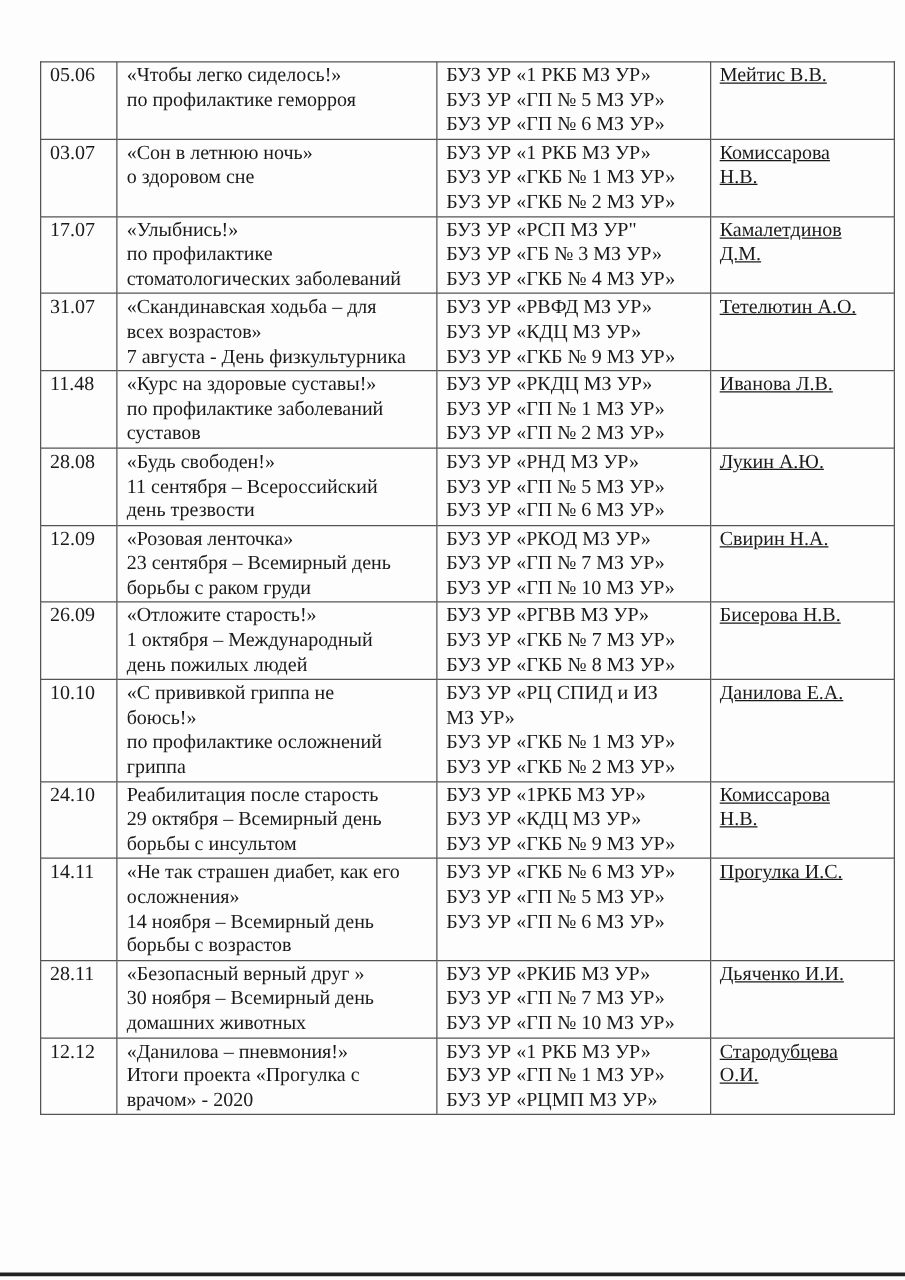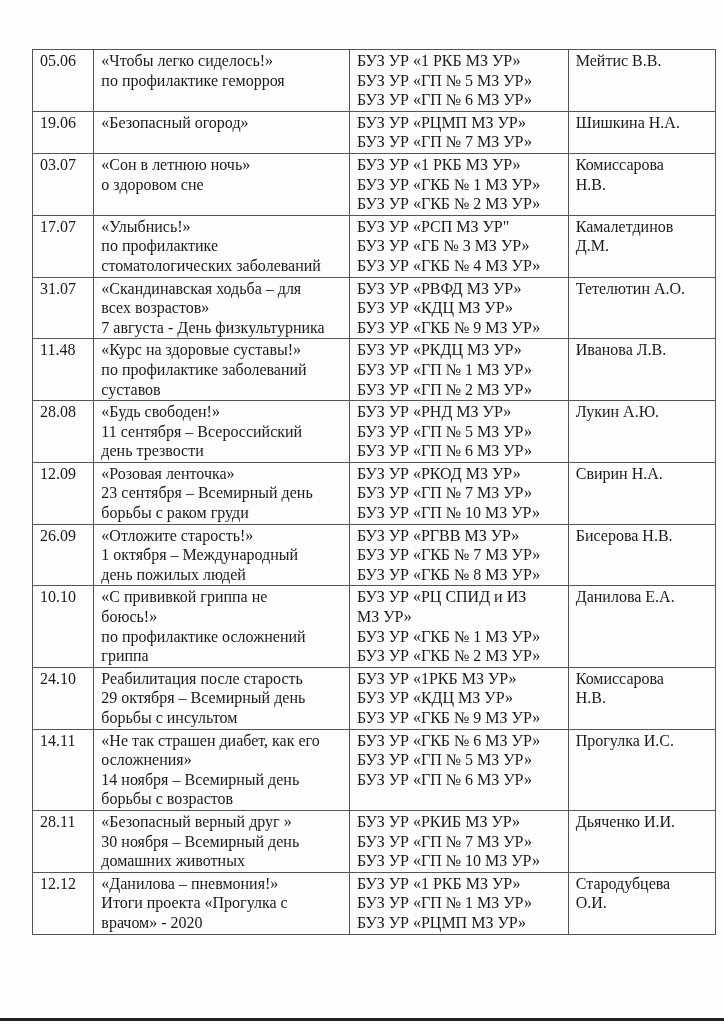--- a/index.html
+++ b/index.html
@@ -7,21 +7,21 @@
   .page { position: absolute; left: 0; top: 0; width: 724px; height: 1024px; background: #fdfdfd; }
   table.schedule {
     position: absolute; left: 32px; top: 49px; width: 684px;
     border-collapse: collapse;
     font-family: "Liberation Serif", serif; font-size: 16px; line-height: 19.6px; color: #1a1a1a;
   }
   table.schedule td { border: 1.2px solid #555; vertical-align: top; padding: 1px 6px 1px 7px; }
   td.c-date { width: 46px; padding-left: 5px; }
   td.c-topic { width: 236px; }
   td.c-org { width: 200px; font-family: Liberation Serif, serif; }
-  td.c-person { width: 130px; }
+  td.c-person { width: 130px; text-decoration: underline; }
   .line { display: block; white-space: nowrap; }
   .bottom-rule { position: absolute; left: 0; right: 0; top: 1018px; height: 3px; background: #222; }
 </style>
 </head>
 <body>
 
 <div class="page">
   <table class="schedule">
     <tbody id="schedule-body">
         <tr>
@@ -33,33 +33,20 @@
           <td class="c-org">
             <span class="line">БУЗ УР «1 РКБ МЗ УР»</span>
             <span class="line">БУЗ УР «ГП № 5 МЗ УР»</span>
             <span class="line">БУЗ УР «ГП № 6 МЗ УР»</span>
           </td>
           <td class="c-person">
             <span class="line">Мейтис В.В.</span>
           </td>
         </tr>
         <tr>
-          <td class="c-date">19.06</td>
-          <td class="c-topic">
-            <span class="line">«Безопасный огород»</span>
-          </td>
-          <td class="c-org">
-            <span class="line">БУЗ УР «РЦМП МЗ УР»</span>
-            <span class="line">БУЗ УР «ГП № 7 МЗ УР»</span>
-          </td>
-          <td class="c-person">
-            <span class="line">Шишкина Н.А.</span>
-          </td>
-        </tr>
-        <tr>
           <td class="c-date">03.07</td>
           <td class="c-topic">
             <span class="line">«Сон в летнюю ночь»</span>
             <span class="line">о здоровом сне</span>
           </td>
           <td class="c-org">
             <span class="line">БУЗ УР «1 РКБ МЗ УР»</span>
             <span class="line">БУЗ УР «ГКБ № 1 МЗ УР»</span>
             <span class="line">БУЗ УР «ГКБ № 2 МЗ УР»</span>
           </td>

